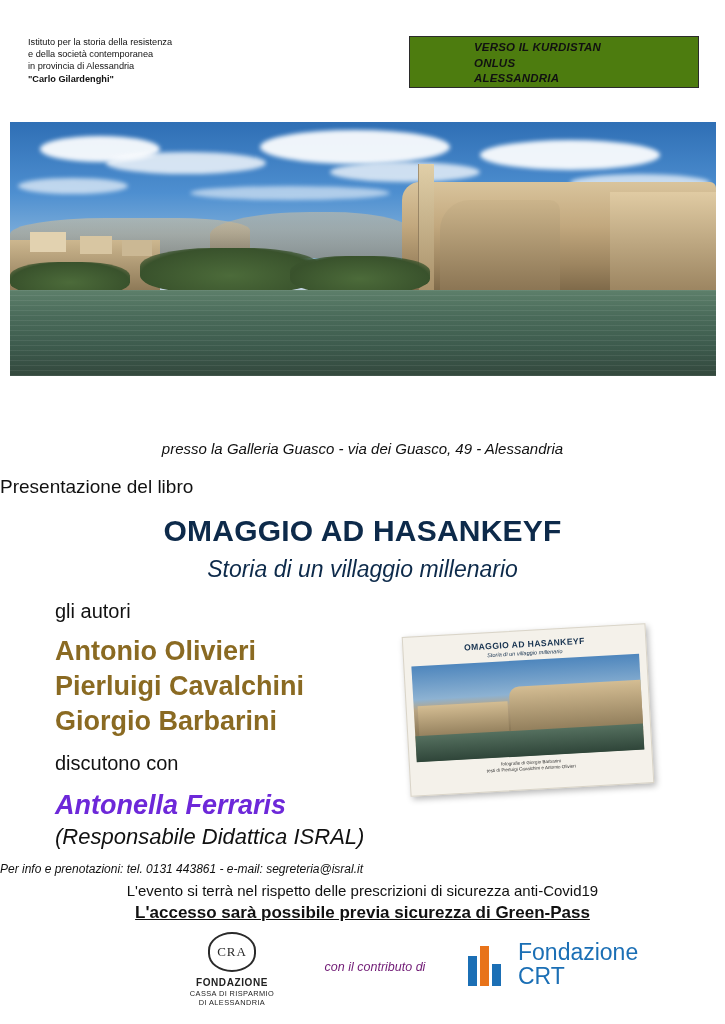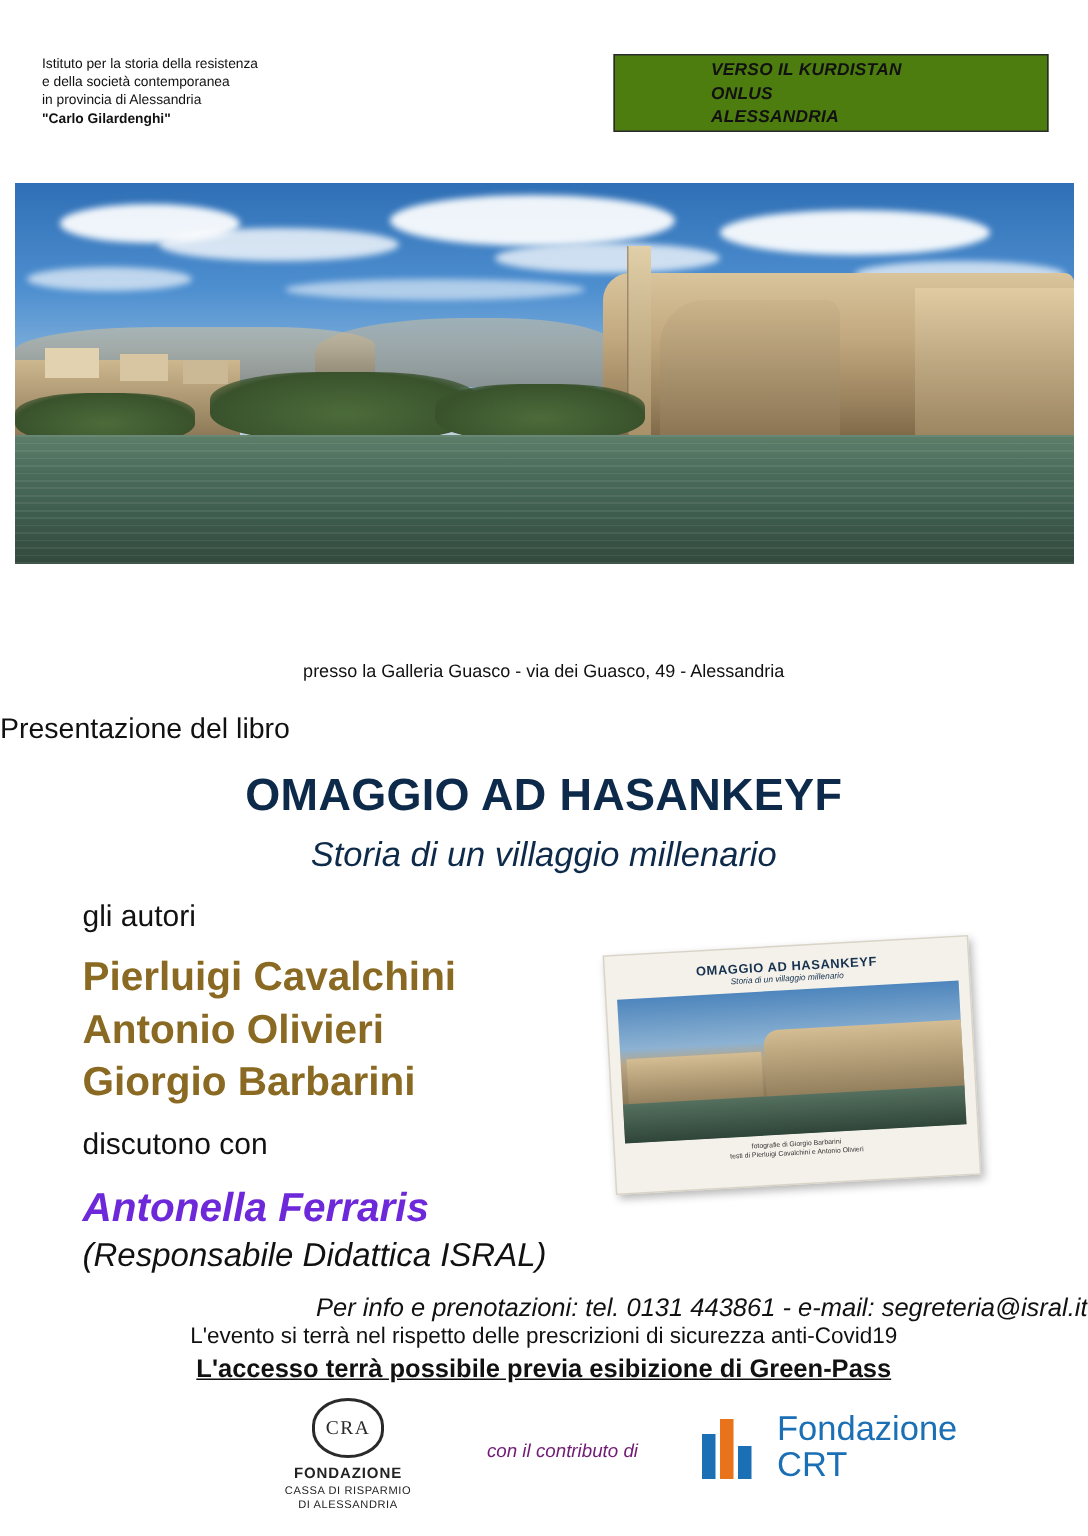--- a/index.html
+++ b/index.html
@@ -160,21 +160,22 @@
     top: 392px; left: 0; right: 0;
     text-align: center;
     font-size: 32px;
     color: #111;
     letter-spacing: -0.2px;
   }
   .venue-line {
     position: absolute;
     top: 440px; left: 0; right: 0;
     text-align: center;
-    font-size: 12px;
+    font-size: 15px;
+    font-style: italic;
     color: #111;
   }
   .presentation-line {
     position: absolute;
     top: 476px; left: 0; right: 0;
     text-align: left;
     font-size: 19px;
     color: #111;
   }
   .book-title {
@@ -278,22 +279,22 @@
     font-size: 4.6px;
     color: #333;
     margin-top: 4px;
     line-height: 1.4;
   }
 
   
   .info-1 {
     position: absolute;
     top: 862px; left: 0; right: 0;
-    text-align: right;
-    font-size: 17px;
+    text-align: left;
+    font-size: 12px;
     font-style: italic;
     color: #111;
   }
   .info-2 {
     position: absolute;
     top: 882px; left: 0; right: 0;
     text-align: center;
     font-size: 15px;
     color: #111;
   }
@@ -426,22 +427,22 @@
     <div class="water"></div>
   </div>
 
   <div class="venue-line">presso la Galleria Guasco - via dei Guasco, 49 - Alessandria</div>
   <div class="presentation-line">Presentazione del libro</div>
   <div class="book-title">OMAGGIO AD HASANKEYF</div>
   <div class="book-subtitle">Storia di un villaggio millenario</div>
 
   <div class="authors-intro">gli autori</div>
   <div class="authors">
+    <div>Antonio Olivieri</div>
     <div>Pierluigi Cavalchini</div>
-    <div>Antonio Olivieri</div>
     <div>Giorgio Barbarini</div>
   </div>
 
   <div class="discuss-intro">discutono con</div>
   <div class="moderator">Antonella Ferraris</div>
   <div class="moderator-role">(Responsabile Didattica ISRAL)</div>
 
   <div class="book-cover">
     <div class="bc-title">OMAGGIO AD HASANKEYF</div>
     <div class="bc-sub">Storia di un villaggio millenario</div>
@@ -451,21 +452,21 @@
       <div class="bc-water"></div>
     </div>
     <div class="bc-credit">
       <div>fotografie di Giorgio Barbarini</div>
       <div>testi di Pierluigi Cavalchini e Antonio Olivieri</div>
     </div>
   </div>
 
   <div class="info-1">Per info e prenotazioni: tel. 0131 443861 - e-mail: segreteria@isral.it</div>
   <div class="info-2">L'evento si terrà nel rispetto delle prescrizioni di sicurezza anti-Covid19</div>
-  <div class="info-3">L'accesso terrà possibile previa esibizione di Green-Pass</div>
+  <div class="info-3">L'accesso sarà possibile previa sicurezza di Green-Pass</div>
 
   <div class="footer">
     <div class="cra">
       <div class="cra-mark"></div>
       <div class="cra-t1">FONDAZIONE</div>
       <div class="cra-t2">CASSA DI RISPARMIO</div>
       <div class="cra-t3">DI ALESSANDRIA</div>
     </div>
 
     <div class="contrib">con il contributo di</div>

